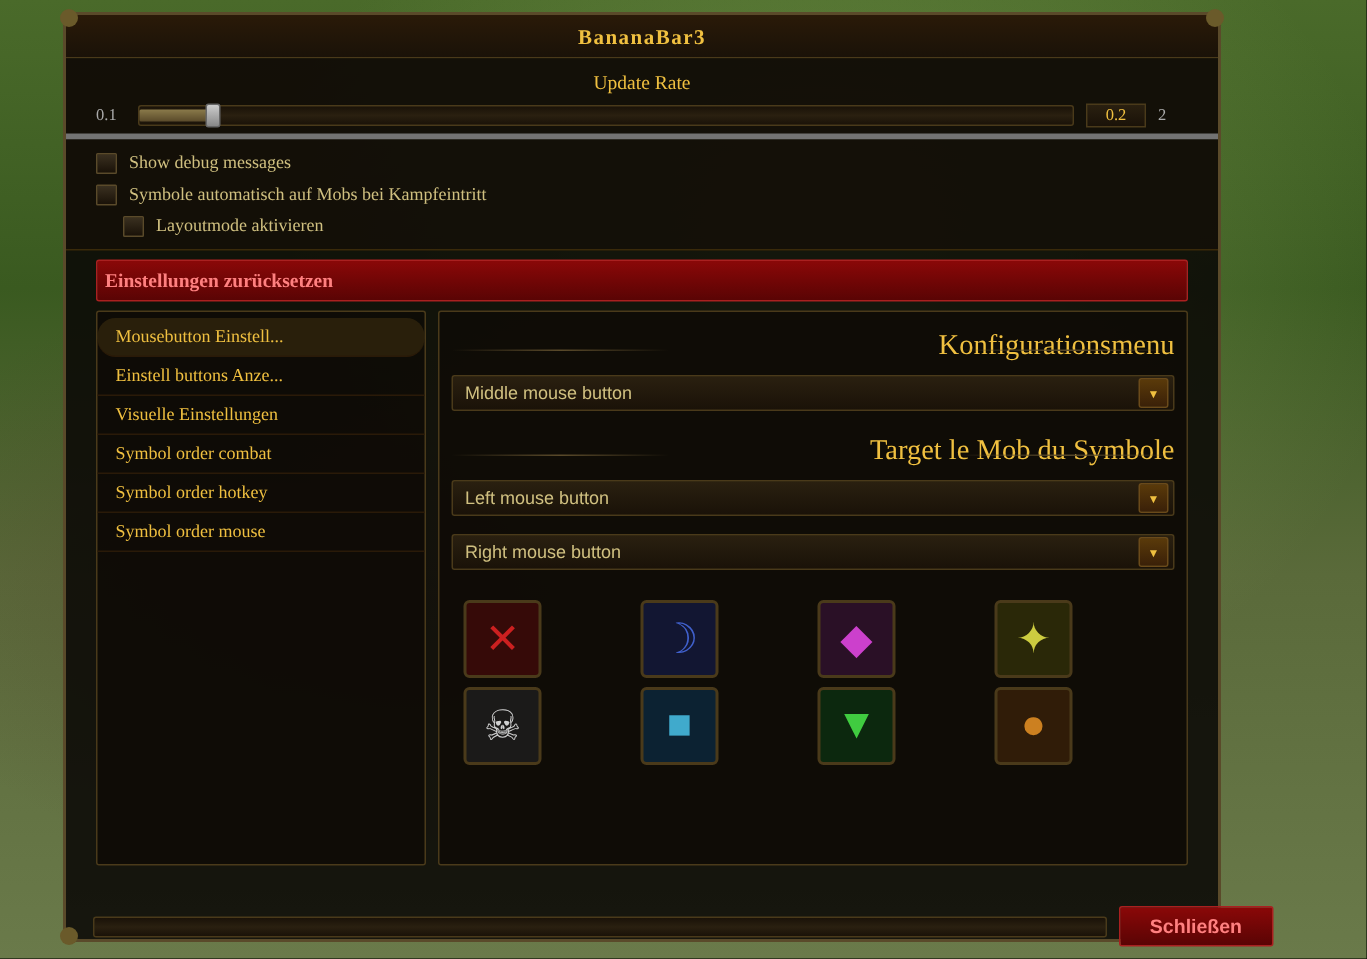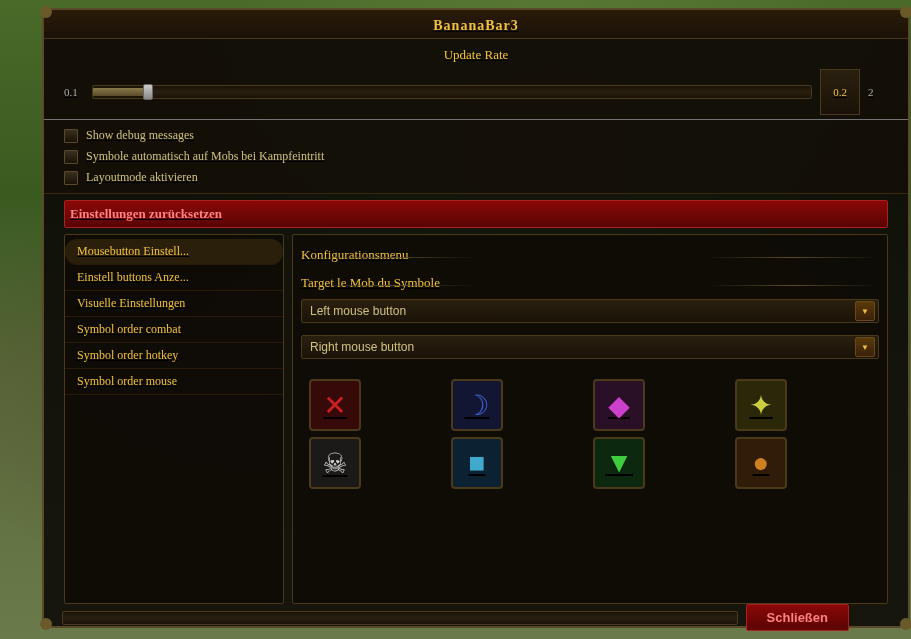--- a/index.html
+++ b/index.html
@@ -27,26 +27,25 @@
       background: 
         radial-gradient(ellipse at 60% 30%, rgba(150,180,100,0.4) 0%, transparent 50%),
         radial-gradient(ellipse at 30% 60%, rgba(80,60,40,0.5) 0%, transparent 40%);
     }
 
     
     .main-panel {
       position: absolute;
       left: 42px;
       top: 8px;
-      width: 868px;
+      width: 772px;
       height: 620px;
       background: rgba(10, 8, 6, 0.88);
       border: 2px solid #5a4a2a;
       border-radius: 4px;
-      text-decoration: underline;
     }
 
     
     .title-bar {
       text-align: center;
       padding: 6px 0 4px 0;
       background: linear-gradient(180deg, #2a1a08 0%, #1a1208 100%);
       border-bottom: 1px solid #4a3a1a;
       border-radius: 2px 2px 0 0;
     }
@@ -55,21 +54,21 @@
       color: #f0c040;
       font-size: 14px;
       font-weight: bold;
       letter-spacing: 1px;
     }
 
     
     .update-rate-section {
       padding: 8px 20px 4px 20px;
       background: rgba(20,15,8,0.9);
-      border-bottom: 1px solid #737373;
+      border-bottom: 4px solid #737373;
     }
 
     .update-rate-label {
       color: #f0c040;
       font-size: 13px;
       text-align: center;
       margin-bottom: 6px;
     }
 
     .slider-container {
@@ -114,41 +113,41 @@
       color: #aaa;
       font-size: 11px;
       min-width: 20px;
     }
 
     .slider-value-box {
       background: linear-gradient(180deg, #2a2010 0%, #1a1208 100%);
       border: 1px solid #4a3a1a;
       color: #f0c040;
       font-size: 11px;
-      padding: 16px 6px;
+      padding: 1px 6px;
       min-width: 40px;
       text-align: center;
     }
 
     
     .options-section {
       padding: 8px 20px;
       background: rgba(20,15,8,0.9);
       border-bottom: 1px solid #3a2a0a;
     }
 
     .option-row {
       display: flex;
       align-items: center;
       gap: 8px;
       margin-bottom: 6px;
       text-align: right;
     }
 
-    .option-row:last-child { margin-bottom: 0; }
+    .option-row:last-child { margin-bottom: 0; margin-left: 18px; }
 
     .checkbox {
       width: 14px;
       height: 14px;
       background: linear-gradient(180deg, #3a3020 0%, #1a1208 100%);
       border: 1px solid #5a4a2a;
       border-radius: 1px;
       flex-shrink: 0;
     }
 
@@ -210,22 +209,22 @@
       flex: 1;
       background: rgba(15,12,6,0.95);
       border: 1px solid #4a3a1a;
       border-radius: 2px;
       padding: 8px;
       overflow: hidden;
     }
 
     .section-title {
       color: #f0c040;
-      font-size: 13px;
-      text-align: left;
+      font-size: 19px;
+      text-align: right;
       padding: 4px 0 8px 0;
       position: relative;
     }
 
     .section-title::before,
     .section-title::after {
       content: '';
       position: absolute;
       top: 50%;
       height: 1px;
@@ -418,20 +417,31 @@
         <span>Symbol order hotkey</span>
       </div>
       <div class="nav-item">
         <span>Symbol order mouse</span>
       </div>
     </div>
 
     <div class="right-panel">
 
       <div class="section-title">Konfigurationsmenu</div>
+      <div class="dropdown-row">
+        <div class="dropdown-wrapper">
+          <select class="dropdown">
+            <option>Middle mouse button</option>
+            <option>Left mouse button</option>
+            <option>Right mouse button</option>
+            <option>None</option>
+          </select>
+          <div class="dropdown-arrow"></div>
+        </div>
+      </div>
 
       <div class="section-title">Target le Mob du Symbole</div>
       <div class="dropdown-row">
         <div class="dropdown-wrapper">
           <select class="dropdown">
             <option>Left mouse button</option>
             <option>Middle mouse button</option>
             <option>Right mouse button</option>
             <option>None</option>
           </select>

